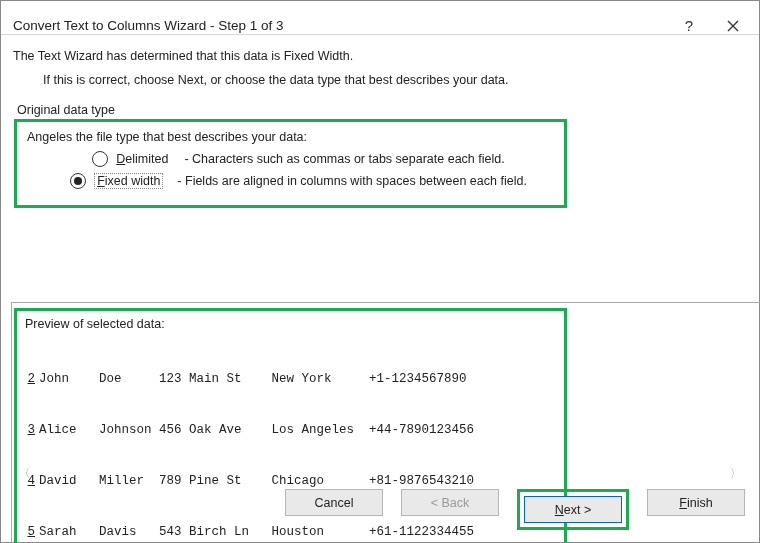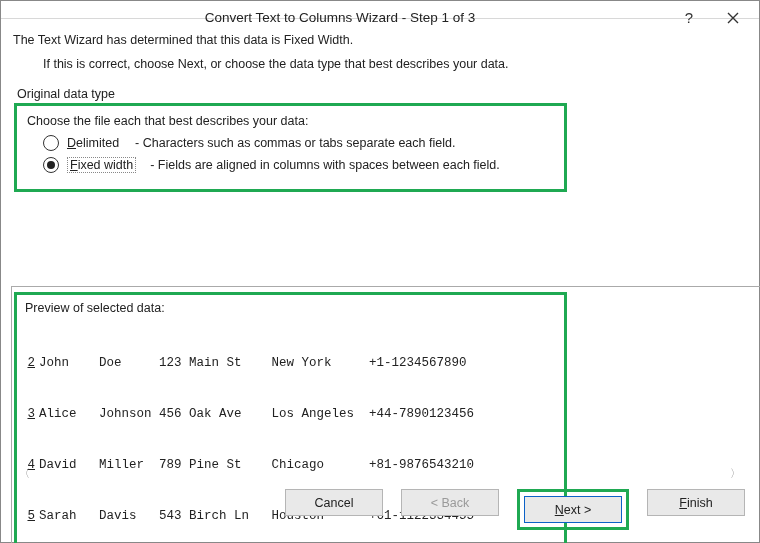--- a/index.html
+++ b/index.html
@@ -1,29 +1,29 @@
 <!DOCTYPE html>
 <html><head>
   <meta charset="utf-8">
   <style>
     * { box-sizing: border-box; margin: 0; padding: 0; }
     body { font-family: "Segoe UI", Tahoma, sans-serif; background: #fff; }
     .window { width: 760px; height: 543px; border: 1px solid #888; background: #fff; position: relative; }
-    .titlebar { height: 18px; display: flex; align-items: center; padding: 16px 4px 0 12px; border-bottom: 1px solid #d8d8d8; text-align: center; }
+    .titlebar { height: 34px; display: flex; align-items: center; padding: 16px 4px 0 12px; border-bottom: 1px solid #d8d8d8; }
     .titlebar-text { font-size: 13.5px; color: #222; flex: 1; }
     .titlebar-btn { width: 44px; height: 30px; display: flex; align-items: center; justify-content: center; color: #333; }
     .titlebar-btn svg { width: 12px; height: 12px; stroke: #333; stroke-width: 1.4; fill: none; }
     .titlebar-btn.help { font-size: 15px; font-weight: 400; }
     .body { padding: 14px 12px 0 12px; font-size: 12.5px; color: #222; }
     .intro1 { margin-bottom: 10px; }
     .intro2 { margin-bottom: 16px; margin-left: 30px; }
     .fieldset-label { font-size: 12.5px; margin-left: 4px; margin-bottom: 2px; }
     .hilite-box { border: 3px solid #1fa952; padding: 8px 10px 10px 10px; margin: 0 8px 6px 1px; background: #fff; width: 553px; }
     .choose-label { margin-bottom: 7px; }
-    .radio-row { display: flex; align-items: center; margin-bottom: 6px; margin-left: 16px; }
+    .radio-row { display: flex; align-items: center; margin-bottom: 6px; margin-left: 16px; justify-content: center; }
     .radio { width: 16px; height: 16px; border: 1.3px solid #333; border-radius: 50%; margin-right: 8px; display: inline-flex; align-items: center; justify-content: center; flex-shrink: 0; }
     .radio.checked::after { content: ""; width: 8px; height: 8px; background: #222; border-radius: 50%; }
     .radio-label { font-size: 12.5px; }
     .radio-label.boxed { border: 1px dotted #888; padding: 0 2px; }
     .underline-first::first-letter { text-decoration: underline; }
     .radio-desc { font-size: 12.5px; margin-left: 10px; }
     .preview-area { position: relative; margin: 0 8px 0 1px; }
     .preview-hilite { border: 3px solid #1fa952; padding: 6px 8px 8px 8px; width: 553px; position: relative; }
     .preview-table { font-family: "Courier New", monospace; font-size: 12.5px; line-height: 17px; white-space: pre; }
     .preview-row { display: flex; }
@@ -51,21 +51,21 @@
     </div>
   </div>
 
   <div class="body">
     <div class="intro1">The Text Wizard has determined that this data is Fixed Width.</div>
     <div class="intro2">If this is correct, choose Next, or choose the data type that best describes your data.</div>
 
     <div class="fieldset-label">Original data type</div>
 
     <div class="hilite-box">
-      <div class="choose-label">Choose the file each that best describes your data:</div>
+      <div class="choose-label">Angeles the file type that best describes your data:</div>
 
       <div class="radio-row">
         <span class="radio"></span>
         <span class="radio-label underline-first">Delimited</span>
         <span class="radio-desc" style="margin-left:16px">- Characters such as commas or tabs separate each field.</span>
       </div>
 
       <div class="radio-row">
         <span class="radio checked"></span>
         <span class="radio-label boxed"><span style="text-decoration:underline">F</span><span>ixed width</span></span>

